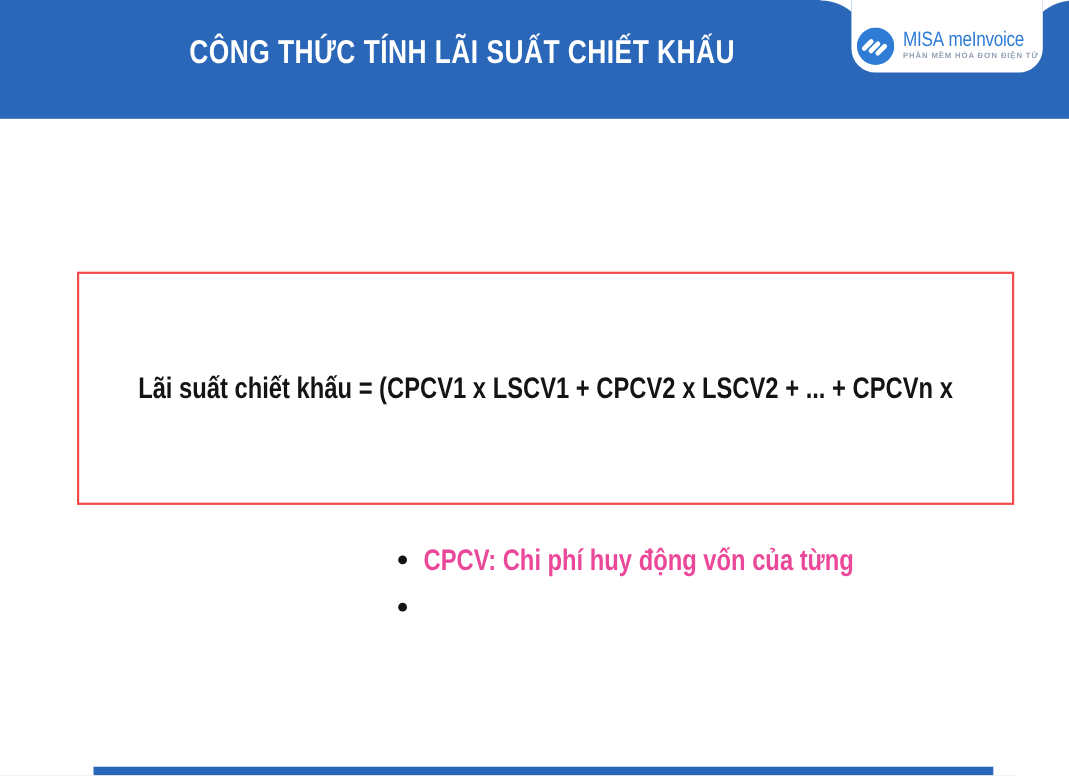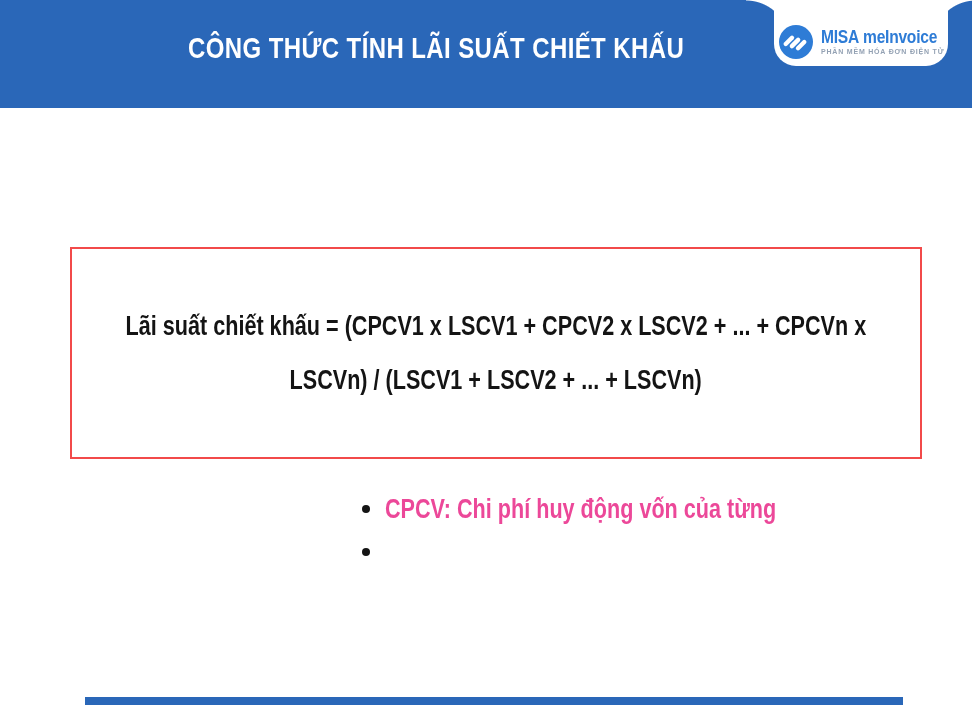--- a/index.html
+++ b/index.html
@@ -5,41 +5,41 @@
   html,body{margin:0;padding:0;background:#e8e8e8;}
   .slide{
     position:relative;width:972px;height:705px;margin:0 auto;
     background:#ffffff;overflow:hidden;
     font-family:"Liberation Sans","DejaVu Sans",sans-serif;
   }
   
   .header{position:absolute;top:0;left:0;width:972px;height:108px;background:#2A67B8;}
   .header-title{
     position:absolute;top:31px;left:0;width:840px;text-align:center;
-    color:#ffffff;font-weight:bold;font-size:30px;line-height:34px;letter-spacing:0.5px;padding-left:16px;
+    color:#ffffff;font-weight:bold;font-size:30px;line-height:34px;letter-spacing:0.5px;
   }
   .cond{display:inline-block;transform:scaleX(0.8);transform-origin:center;white-space:nowrap;}
   .cond-left{display:inline-block;transform:scaleX(0.8);transform-origin:left center;white-space:nowrap;}
   
   .logo-badge{
     position:absolute;top:0;left:774px;width:174px;height:66px;
     background:#ffffff;border-radius:0 0 22px 22px;
   }
   .logo-badge .flare-left{
     position:absolute;top:0;left:-28px;width:28px;height:44px;
     background:radial-gradient(circle 44px at 0 100%, rgba(255,255,255,0) 43px, #ffffff 44px);
   }
   .logo-badge .flare-right{
     position:absolute;top:0;right:-28px;width:28px;height:44px;
     background:radial-gradient(circle 44px at 100% 100%, rgba(255,255,255,0) 43px, #ffffff 44px);
   }
   .logo-inner{position:absolute;top:25px;left:5px;display:flex;align-items:flex-start;}
   .logo-icon{width:34px;height:34px;flex:0 0 auto;}
   .logo-text{margin-left:8px;padding-top:2px;}
-  .logo-brandline{font-size:19px;line-height:20px;font-weight:bold;color:#2E7CD6;letter-spacing:-0.3px;}
+  .logo-brandline{font-size:19px;line-height:20px;font-weight:normal;color:#2E7CD6;letter-spacing:-0.3px;}
   .logo-brandline .cond-left{transform:scaleX(0.82);}
   .logo-tagline{font-size:7px;line-height:9px;color:#93A1B3;font-weight:bold;letter-spacing:0.8px;white-space:nowrap;}
   
   .formula-box{
     position:absolute;left:70px;top:247px;width:848px;height:208px;
     background:#ffffff;border:2px solid #F24A4A;
     display:flex;flex-direction:column;justify-content:center;align-items:center;
     row-gap:15px;
     gap:24px;
   }
@@ -87,23 +87,20 @@
           <div class="logo-tagline">PHẦN MỀM HÓA ĐƠN ĐIỆN TỬ</div>
         </div>
       </div>
     </div>
   </div>
 
   <div class="formula-box">
     <div class="formula-line">
       <span class="cond">Lãi suất chiết khấu = (CPCV1 x LSCV1 + CPCV2 x LSCV2 + ... + CPCVn x</span>
     </div>
-    <div class="formula-line">
-      <span class="cond">LSCVn) / (LSCV1 + LSCV2 + ... + LSCVn)</span>
-    </div>
   </div>
 
   <div class="def-list">
     <div class="def-item">
       <div class="def-bullet"></div>
       <div class="def-lines">
         <div class="def-line"><span class="cond-left">CPCV: Chi phí huy động vốn của từng</span></div>
       </div>
     </div>
     <div class="def-item">

